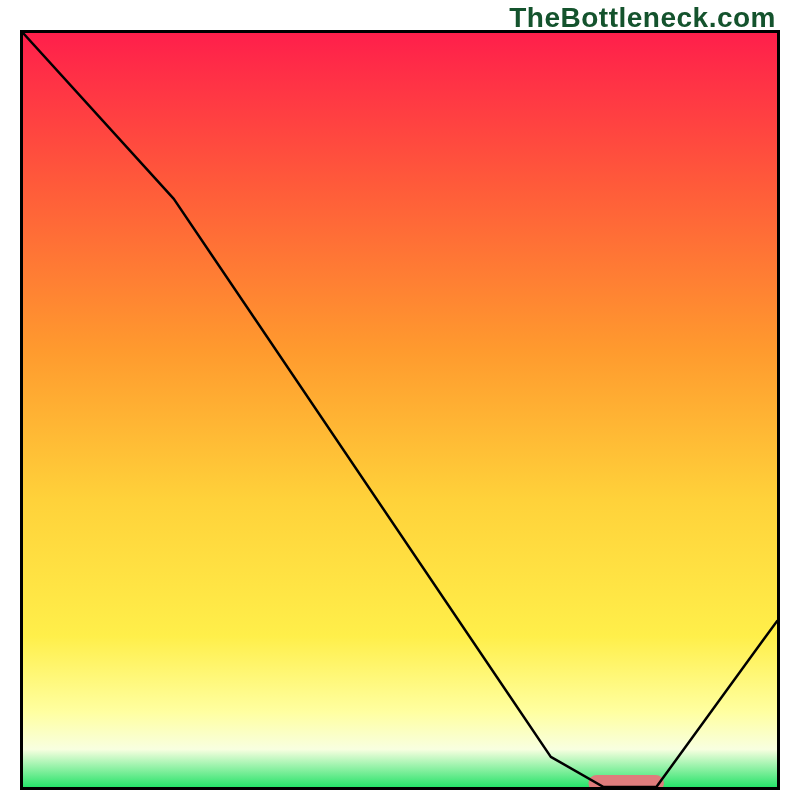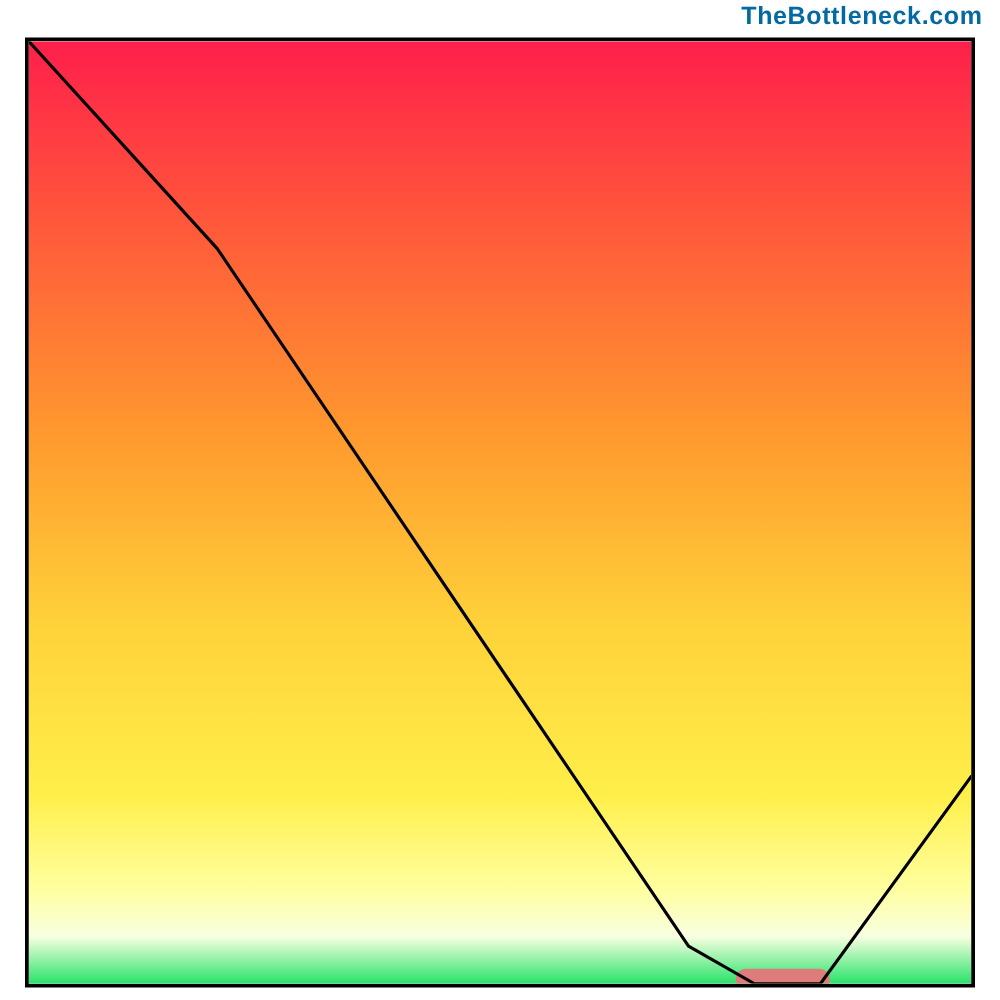--- a/index.html
+++ b/index.html
@@ -11,24 +11,24 @@
     font-family: Arial, Helvetica, sans-serif;
   }
   .wrap {
     position: relative;
     width: 800px;
     height: 800px;
   }
   .watermark {
     position: absolute;
     top: 2px;
-    right: 14px;
-    font-size: 20px;
+    right: 24px;
+    font-size: 28px;
     font-weight: bold;
-    color: #0369a1;
+    color: #14532d;
     letter-spacing: 0.5px;
   }
   .frame {
     position: absolute;
     left: 20px;
     top: 30px;
     width: 760px;
     height: 760px;
     border: 3px solid #000;
     box-sizing: border-box;

